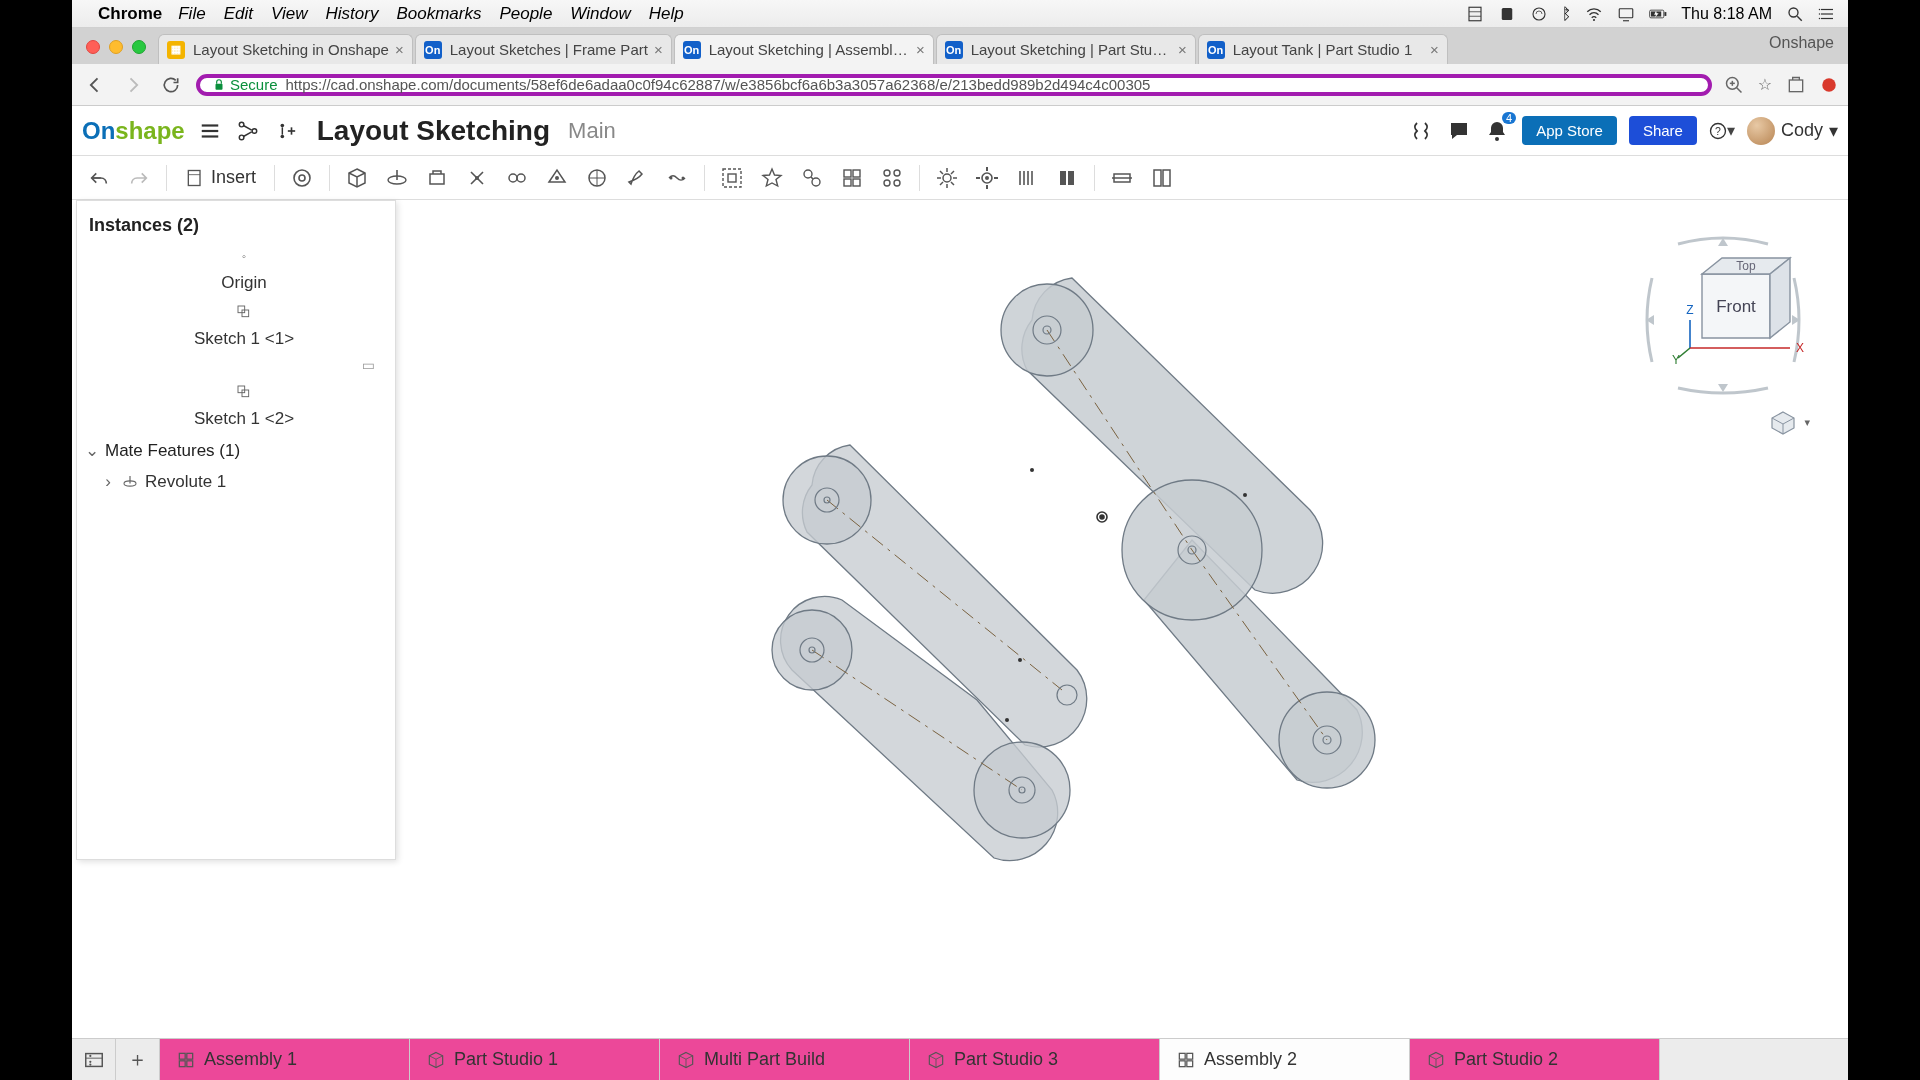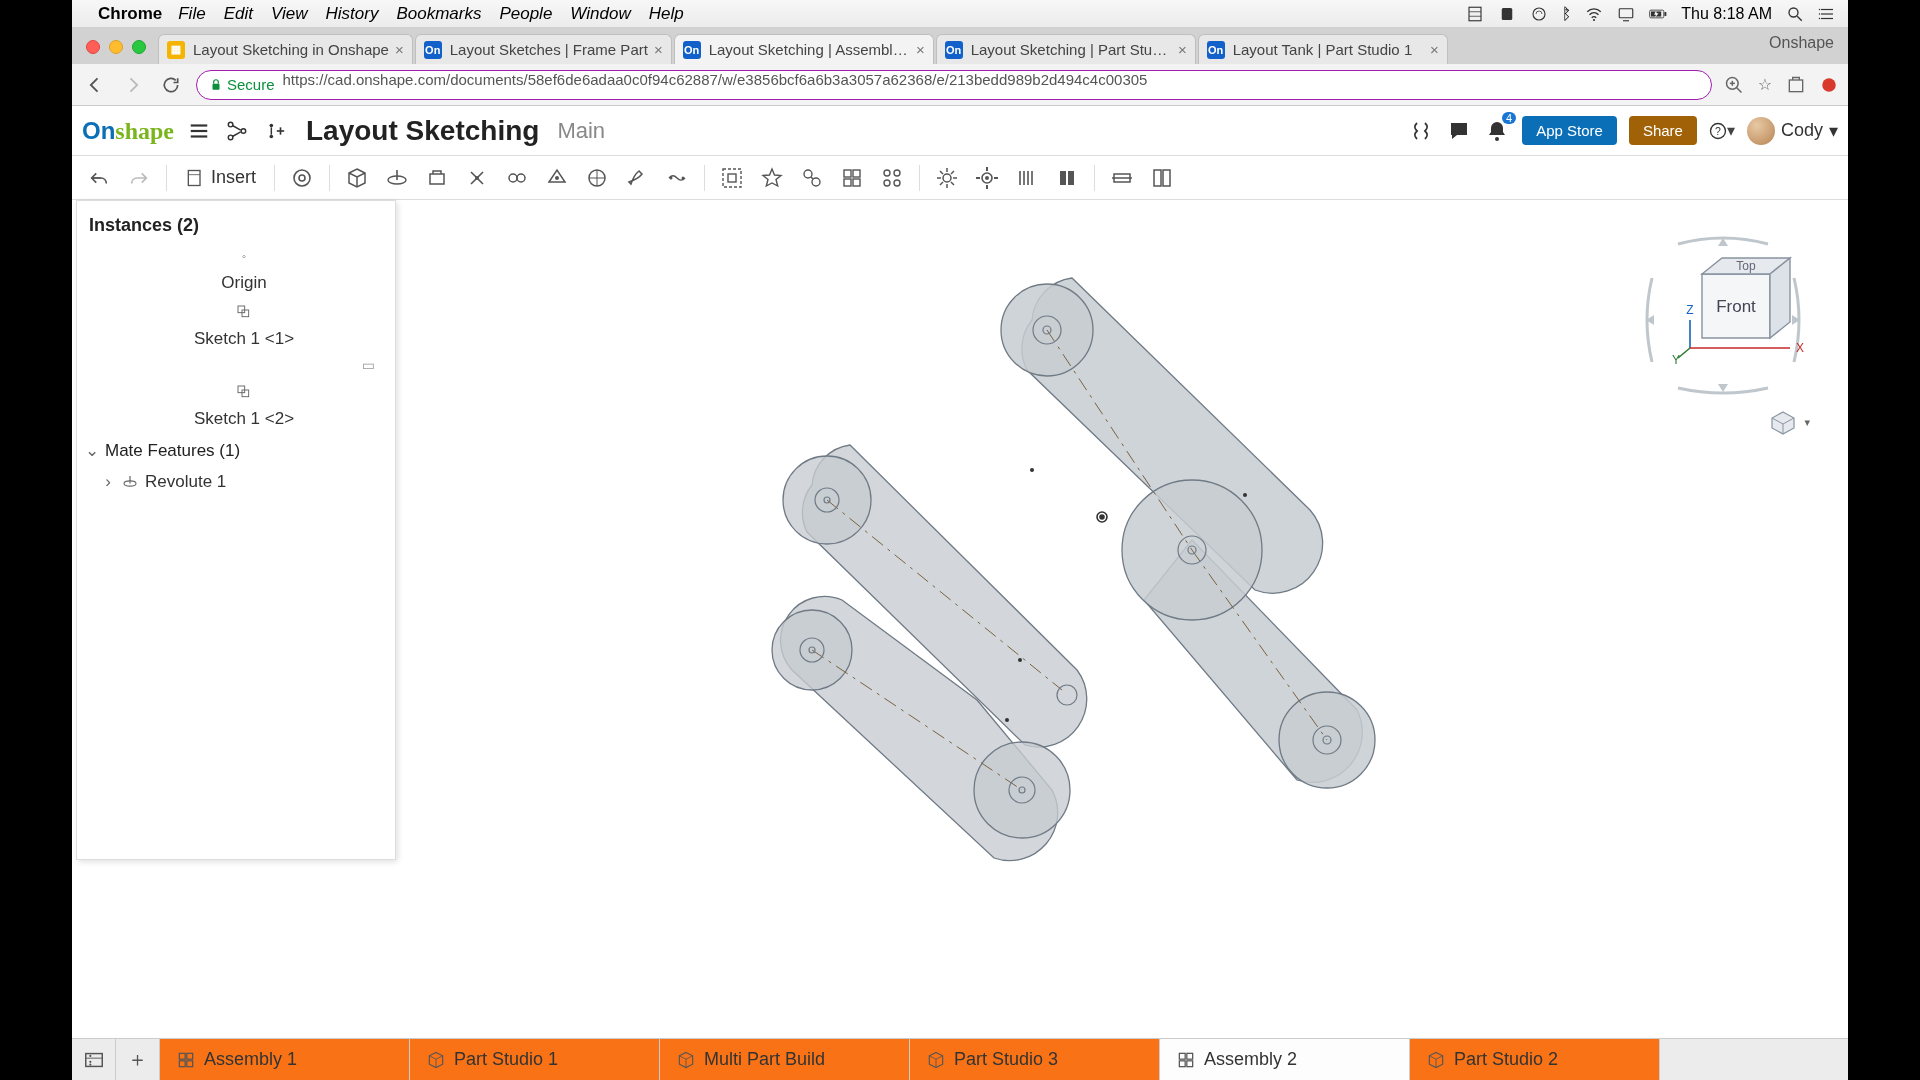--- a/index.html
+++ b/index.html
@@ -27,37 +27,37 @@
 .tab .favicon { width: 18px; height: 18px; margin-right: 8px; display: inline-flex; align-items: center; justify-content: center; font-size: 11px; border-radius: 3px; }
 .fav-slides { background: #f4b400; color: #fff; font-weight: bold; }
 .fav-on { background: #1260c9; color: #fff; font-weight: bold; font-size: 10px; padding: 1px; }
 .tab .title { flex: 1; white-space: nowrap; overflow: hidden; text-overflow: ellipsis; }
 .tab .close-x { color: #777; font-size: 15px; margin-left: 6px; }
 .chrome-appname { position: absolute; right: 14px; top: 6px; font-size: 16px; color: #555; }
 
 .chrome-omnibar { height: 42px; background: #f3f3f3; border-bottom: 1px solid #ccc; display: flex; align-items: center; padding: 0 10px; gap: 12px; }
 .nav-btn { width: 26px; height: 26px; display: inline-flex; align-items: center; justify-content: center; color: #555; }
 .nav-btn.disabled { color: #bbb; }
-.omnibox { flex: 1; display: flex; height: 30px; background: #fff; border: 1px solid #a21caf; border-radius: 16px; padding: 0 12px; gap: 8px; }
+.omnibox { flex: 1; display: flex; align-items: center; height: 22px; background: #fff; border: 4px solid #a21caf; border-radius: 16px; padding: 0 12px; gap: 8px; }
 .secure { color: #0a8f3c; font-size: 15px; display: flex; align-items: center; gap: 4px; }
 .url { color: #555; font-size: 15px; }
 .omni-right { display: flex; align-items: center; gap: 14px; color: #666; }
 
 
 .os-header { height: 50px; display: flex; align-items: center; padding: 0 10px; gap: 12px; border-bottom: 1px solid #ddd; }
 .os-logo { font-weight: 700; font-size: 24px; }
 .os-logo .on { color: #0b6fb7; }
-.os-logo .shape { color: #7ab51d; font-family: Liberation Serif, serif; }
+.os-logo .shape { color: #7ab51d; }
 .os-header .hicon { width: 26px; height: 26px; display: inline-flex; align-items: center; justify-content: center; color: #444; }
 .doc-title { font-size: 28px; font-weight: 600; color: #222; margin-left: 6px; }
 .doc-sub { font-size: 22px; color: #888; margin-left: 6px; }
 .os-header .spacer { flex: 1; }
 .btn { border-radius: 4px; padding: 6px 14px; font-size: 15px; cursor: pointer; }
 .btn-appstore { background: #0b6fb7; color: #fff; }
-.btn-share { background: #a16207; color: #fff; }
+.btn-share { background: #1d4ed8; color: #fff; }
 .notif { position: relative; }
 .notif .badge { position: absolute; top: -6px; right: -6px; background: #1976d2; color: #fff; font-size: 11px; border-radius: 7px; padding: 0 4px; }
 .user { display: flex; align-items: center; gap: 6px; font-size: 18px; color: #333; }
 .avatar { width: 28px; height: 28px; border-radius: 50%; background: radial-gradient(circle at 35% 30%, #e8c9a5, #b78452); }
 
 
 .os-toolbar { height: 44px; border-bottom: 1px solid #ddd; display: flex; align-items: center; padding: 0 10px; gap: 6px; }
 .tbtn { width: 34px; height: 34px; display: inline-flex; align-items: center; justify-content: center; color: #555; border-radius: 3px; }
 .tsep { width: 1px; height: 26px; background: #ddd; margin: 0 4px; }
 .insert-btn { display: flex; align-items: center; gap: 6px; font-size: 18px; color: #333; padding: 0 8px; }
@@ -75,21 +75,21 @@
 .chev { width: 14px; text-align: center; color: #666; }
 
 
 .canvas { position: absolute; inset: 0; }
 .viewcube { position: absolute; right: 40px; top: 30px; width: 170px; height: 170px; }
 .isobtn { position: absolute; right: 50px; top: 210px; width: 30px; height: 26px; }
 
 
 .bottom-tabs { position: absolute; bottom: 0; left: 0; right: 0; height: 42px; background: #ececec; border-top: 1px solid #ccc; display: flex; align-items: stretch; }
 .btab-ctrl { width: 44px; display: flex; align-items: center; justify-content: center; border-right: 1px solid #ccc; color: #555; font-size: 20px; }
-.btab { min-width: 250px; padding: 0 16px; display: flex; align-items: center; gap: 8px; border-right: 1px solid #ccc; font-size: 18px; color: #333; background: #f97316; }
+.btab { min-width: 250px; padding: 0 16px; display: flex; align-items: center; gap: 8px; border-right: 1px solid #ccc; font-size: 18px; color: #333; background: #ec4899; }
 .btab.active { background: #fdfdfd; }
 .btab .tabicon { width: 20px; height: 20px; }
 
 svg { display: block; }
 </style>
 </head>
 <body>
 
 <div class="letterbox">
 

